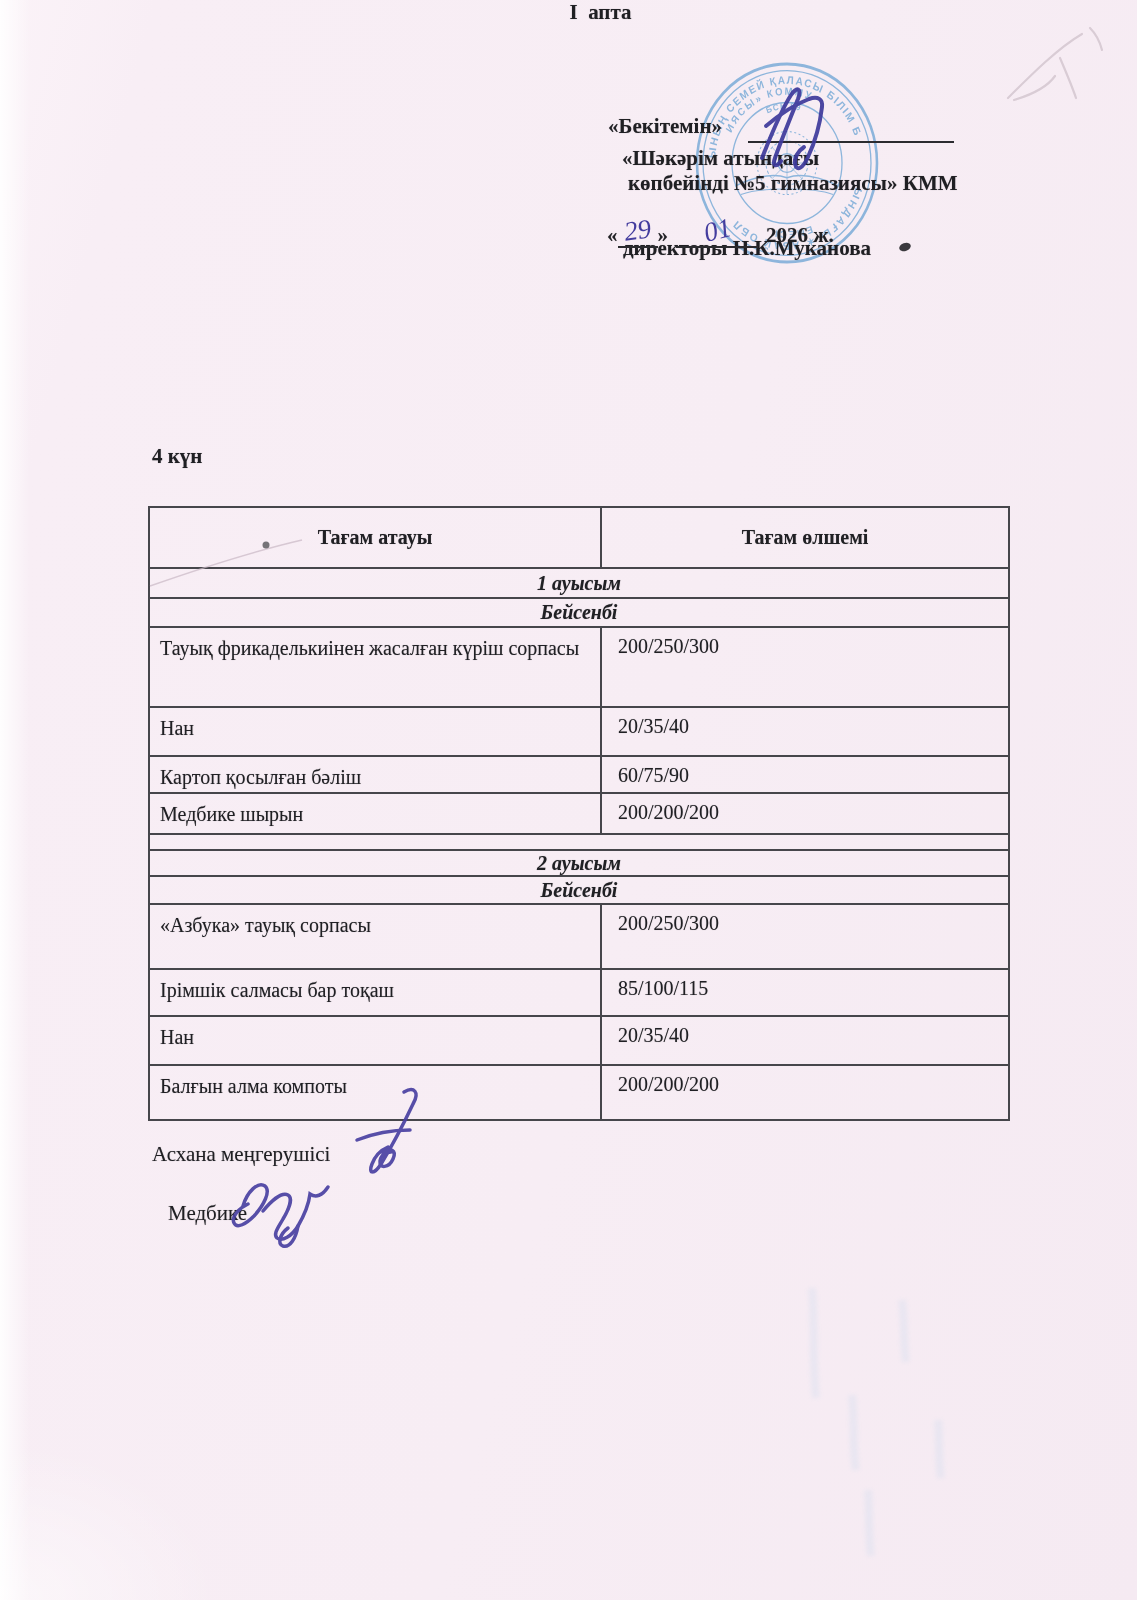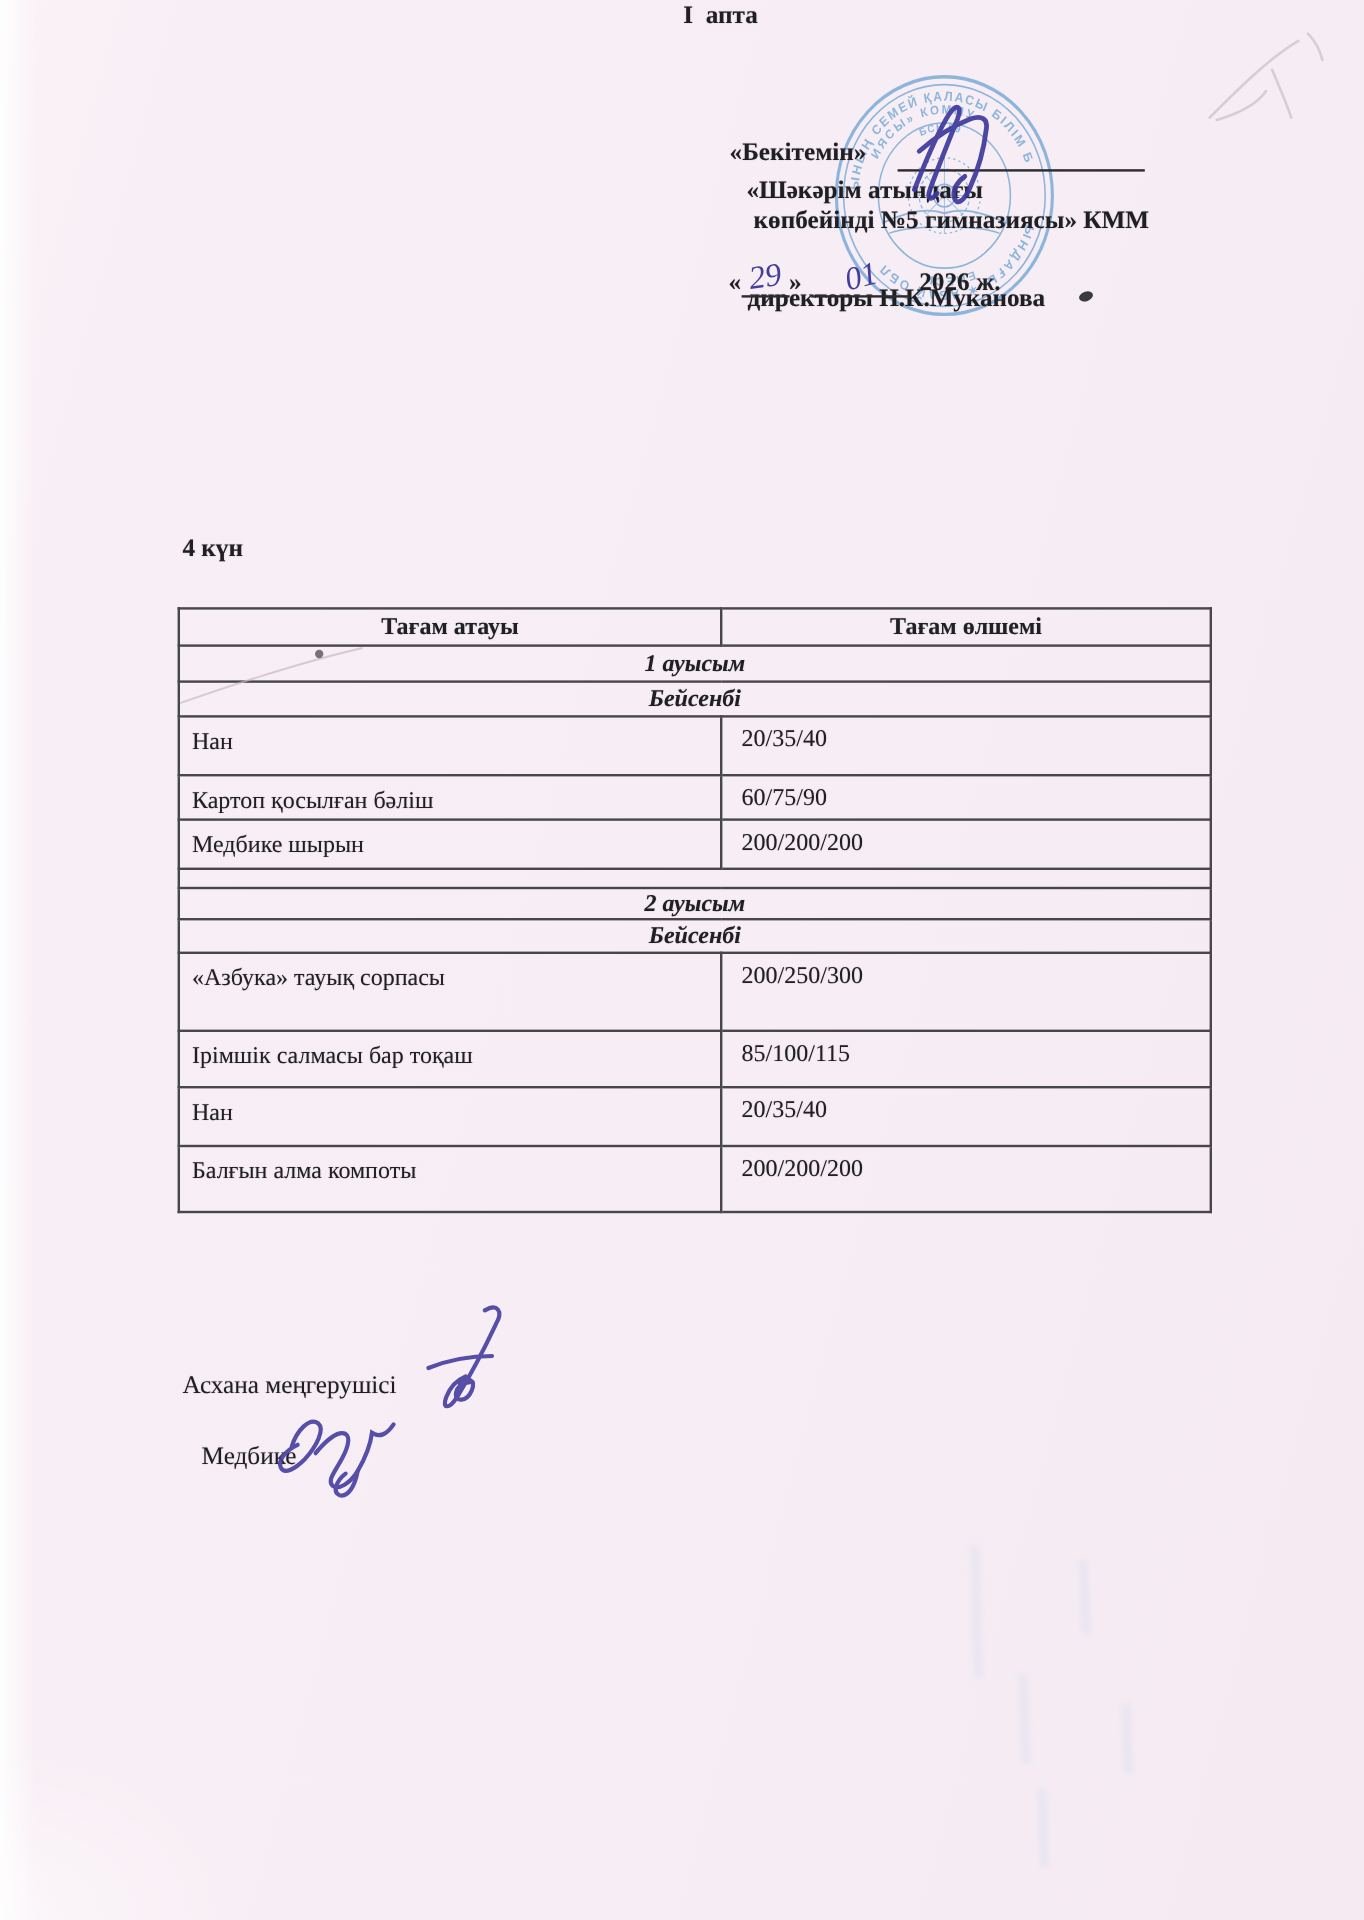--- a/index.html
+++ b/index.html
@@ -27,21 +27,21 @@
         display:inline-block; text-shadow:none;}
   
   .week-title{left:0; top:416; width:1137px; text-align:center; padding-left:64px; box-sizing:border-box;
               font-weight:700; font-size:21px; white-space:pre; z-index:2;}
   .day-title{left:152px; top:444px; font-weight:700; font-size:21px; z-index:2;}
   
   .table-wrap{left:148px; top:506px; z-index:2;}
   table.menu{border-collapse:collapse; width:860px; table-layout:fixed;}
   table.menu col.c1{width:452px;} table.menu col.c2{width:408px;}
   table.menu th, table.menu td{border:2px solid #46464b;}
-  table.menu th{font-size:20px; font-weight:700; text-align:center; vertical-align:middle; padding:3px 0;}
+  table.menu th{font-size:20px; font-weight:700; text-align:center; vertical-align:middle; padding:18px 0;}
   table.menu thead tr{height:28px;}
   td.section-cell{font-size:20px; font-weight:700; text-align:center; vertical-align:middle; padding:0;font-style:italic;}
   tr.item-row td{vertical-align:top;}
   td.name-cell{font-size:20px; line-height:1.45; padding:6px 10px 0 10px;}
   td.size-cell{font-size:20px; padding:7px 0 0 16px;}
   table.menu, table.menu th, table.menu td{color:#202024; text-shadow:0 0 1px rgba(32,32,36,.3);}
   
   .signoff-label{font-weight:400; font-size:21px; z-index:2;margin-top:11px;}
   
   .stamp-svg{left:673px; top:46px; z-index:1; filter:blur(.45px);}
@@ -113,20 +113,24 @@
           <th>Тағам өлшемі</th>
         </tr>
       </thead>
       <tbody id="menu-body">
           <tr style="height: 30px;">
             <td colspan="2" class="section-cell">1 ауысым</td>
           </tr>
           <tr style="height: 29px;">
             <td colspan="2" class="section-cell">Бейсенбі</td>
           </tr>
+          <tr class="item-row" style="height: 80px;">
+            <td class="name-cell">Тауық фрикаделькиінен жасалған күріш сорпасы</td>
+            <td class="size-cell">200/250/300</td>
+          </tr>
           <tr class="item-row" style="height: 49px;">
             <td class="name-cell">Нан</td>
             <td class="size-cell">20/35/40</td>
           </tr>
           <tr class="item-row" style="height: 37px; margin-top: 20px;">
             <td class="name-cell">Картоп қосылған бәліш</td>
             <td class="size-cell">60/75/90</td>
           </tr>
           <tr class="item-row" style="height: 41px;">
             <td class="name-cell">Медбике шырын</td>

